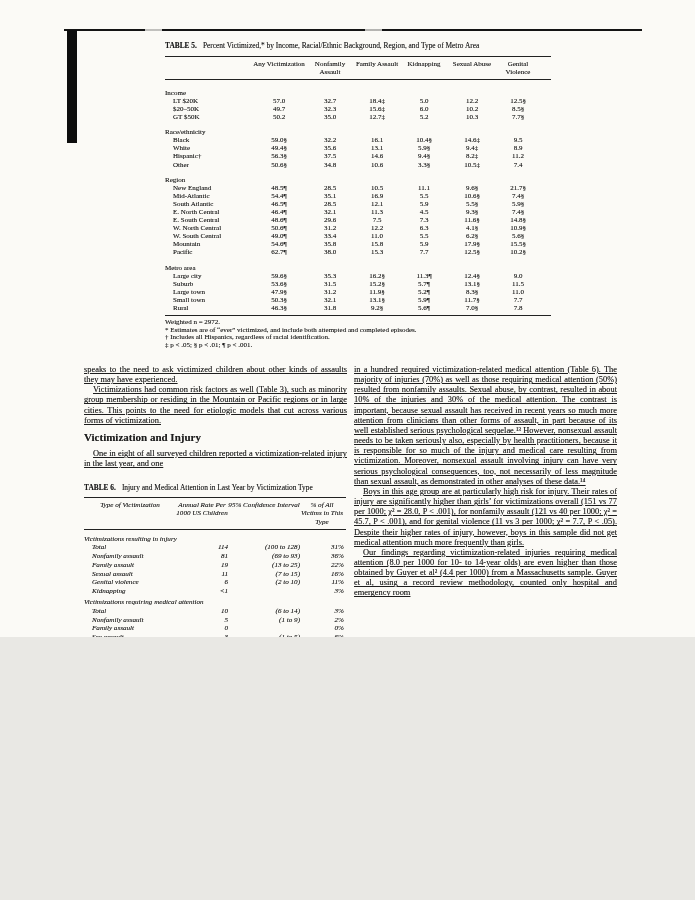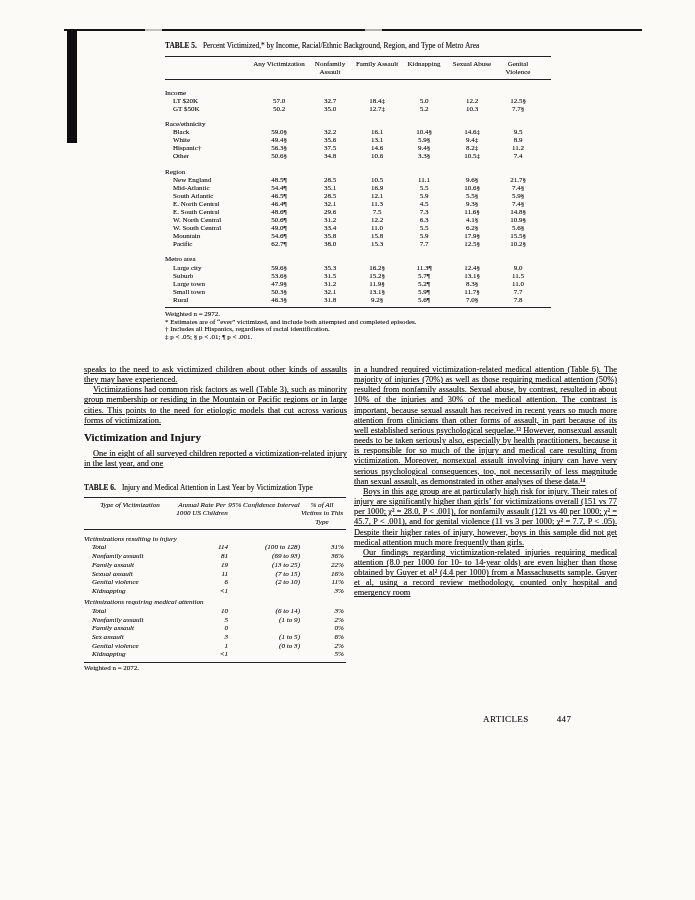--- a/index.html
+++ b/index.html
@@ -1,17 +1,17 @@
 <!DOCTYPE html>
 <html><head>
 <meta charset="utf-8">
 <style>
   html,body{margin:0;padding:0;}
   body{background:#e9e8e4;font-family:"Liberation Serif","DejaVu Serif",serif;}
-  .page{position:relative;width:695px;height:900px;background:#fbfaf6;overflow:hidden;color:#1e1e1e;}
+  .page{position:relative;width:695px;height:637px;background:#fbfaf6;overflow:hidden;color:#1e1e1e;}
   .page *{text-shadow:0 0 .5px rgba(40,40,40,.55);}
 
   
   .toprule{position:absolute;left:64px;top:29px;width:578px;height:2px;
     background:linear-gradient(90deg,#141414 0 14%,rgba(20,20,20,.25) 14% 17%,#141414 17% 52%,rgba(20,20,20,.3) 52% 55%,#141414 55% 100%);}
   .bindmark{position:absolute;left:67px;top:30px;width:10px;height:113px;background:#0d0d0d;}
 
   
   .t5{position:absolute;left:165px;top:42px;width:386px;font-size:7px;line-height:8.1px;}
   .t5cap{font-size:7.4px;line-height:8.6px;margin-bottom:5px;}
@@ -87,20 +87,29 @@
         <div class="t5row data">
           <div class="t5label">LT $20K</div>
           <div class="t5c">57.0</div>
           <div class="t5c">32.7</div>
           <div class="t5c">18.4‡</div>
           <div class="t5c">5.0</div>
           <div class="t5c">12.2</div>
           <div class="t5c">12.5§</div>
         </div>
 
+        <div class="t5row data">
+          <div class="t5label">$20–50K</div>
+          <div class="t5c">49.7</div>
+          <div class="t5c">32.3</div>
+          <div class="t5c">15.6‡</div>
+          <div class="t5c">6.0</div>
+          <div class="t5c">10.2</div>
+          <div class="t5c">8.5§</div>
+        </div>
 
         <div class="t5row data">
           <div class="t5label">GT $50K</div>
           <div class="t5c">50.2</div>
           <div class="t5c">35.0</div>
           <div class="t5c">12.7‡</div>
           <div class="t5c">5.2</div>
           <div class="t5c">10.3</div>
           <div class="t5c">7.7§</div>
         </div>

